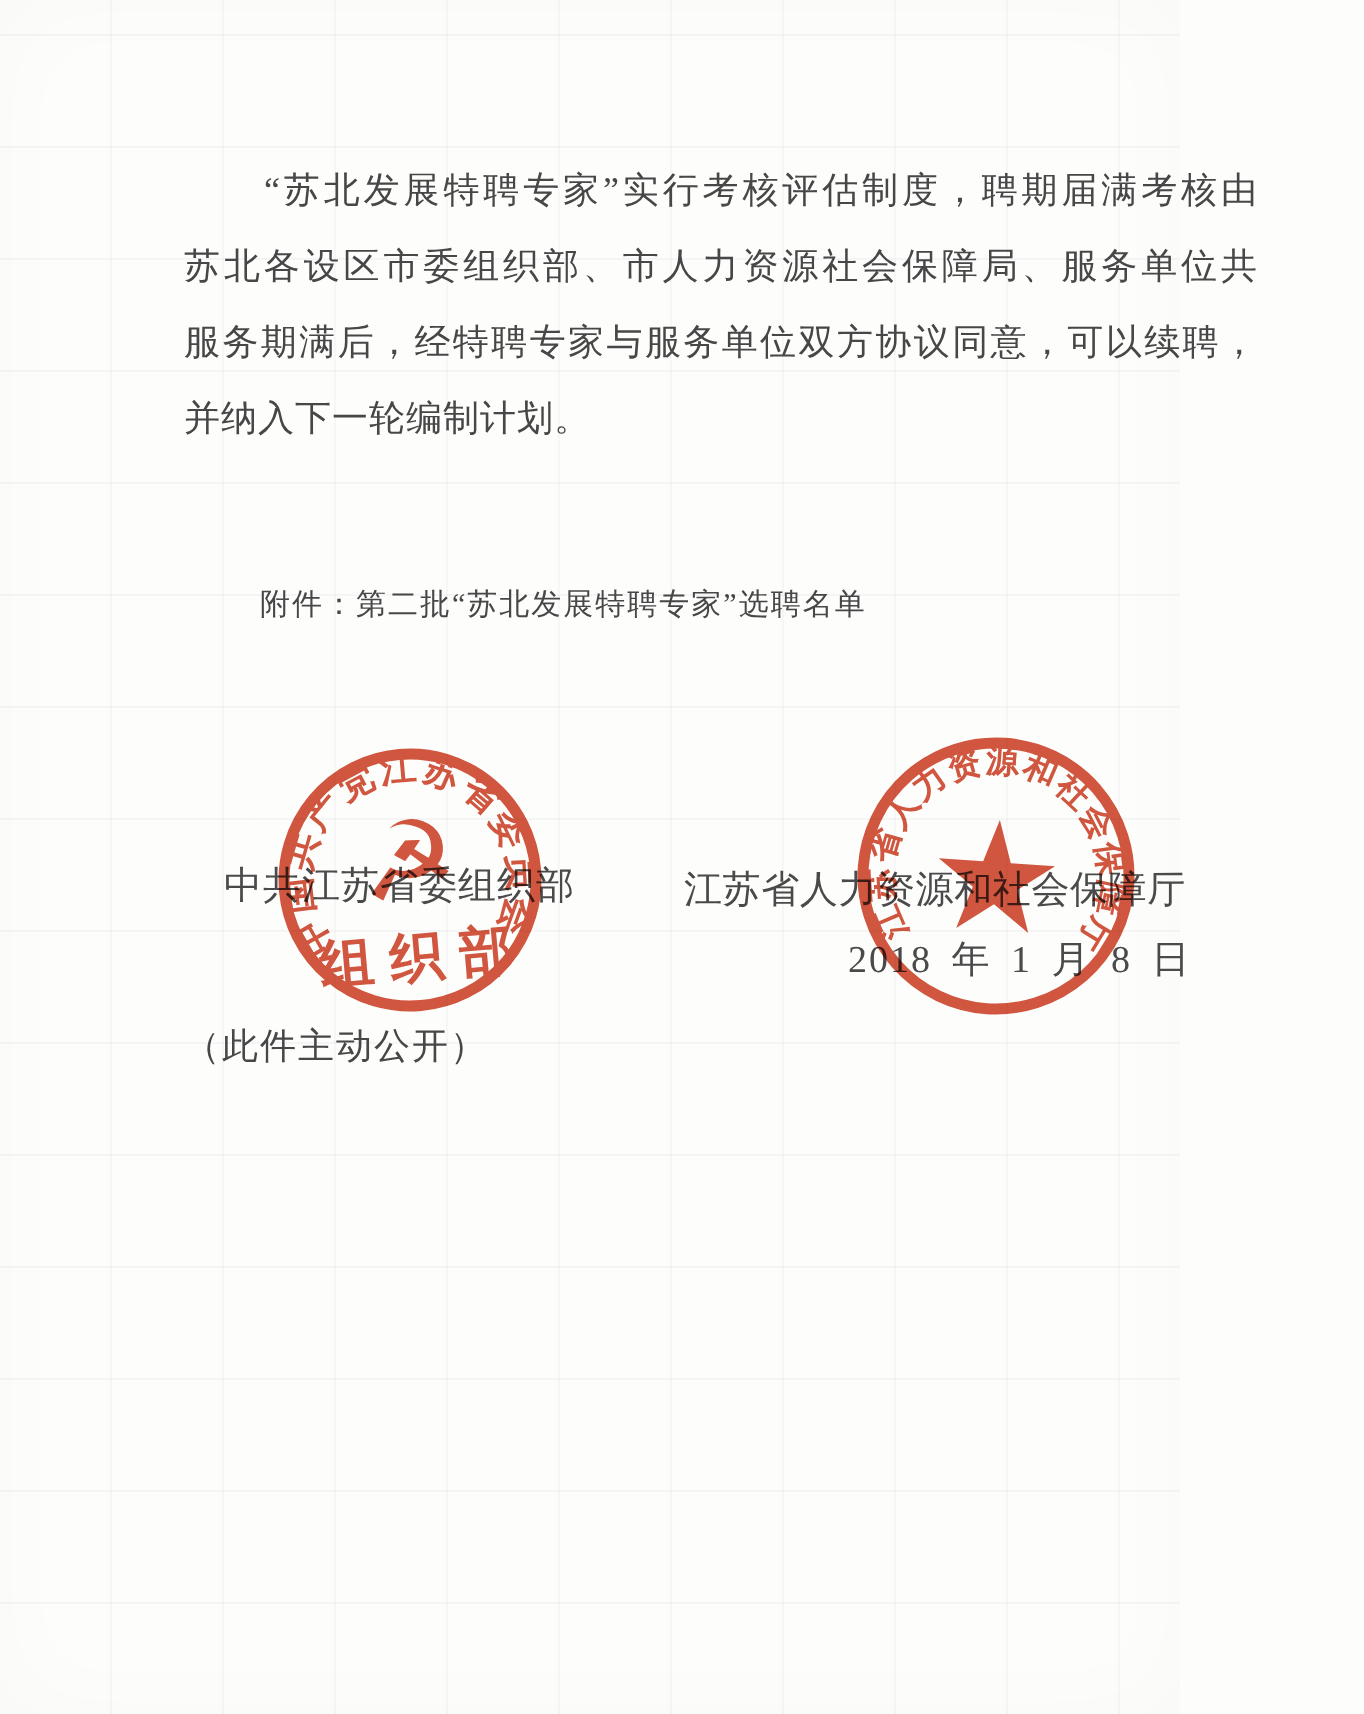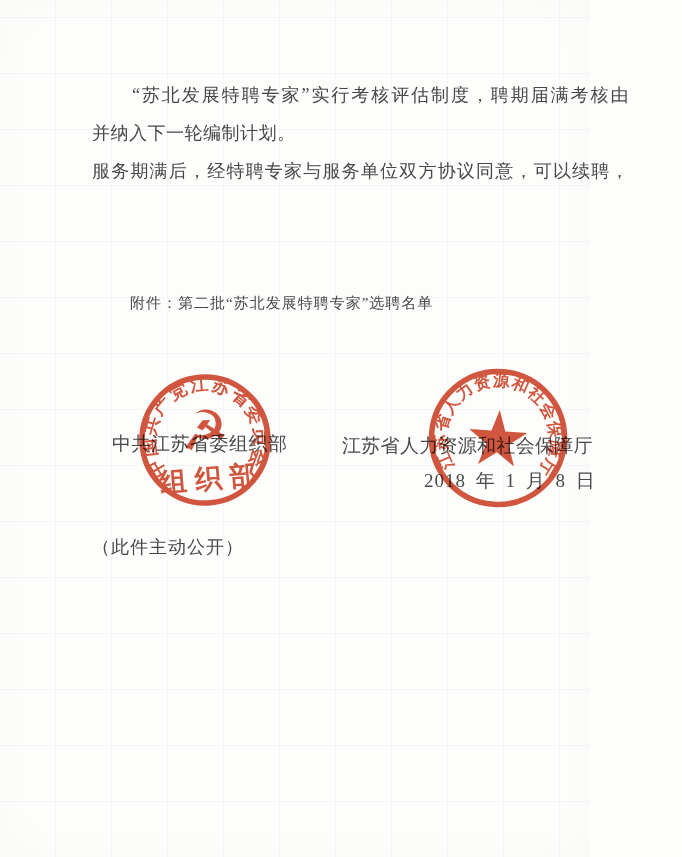--- a/index.html
+++ b/index.html
@@ -63,21 +63,21 @@
     line-height: 24px;
     white-space: nowrap;
     z-index: 1;
   }
   .sig-left-org  { left: 112px; top: 432px; letter-spacing: 0.5px; }
   .sig-right-org { left: 342px; top: 434px; letter-spacing: 0.3px; }
   .sig-date      { left: 424px; top: 469px; word-spacing: 4px; letter-spacing: 1px; }
   .disclosure {
     position: absolute;
     left: 92px;
-    top: 534px;
+    top: 510px;
     font-size: 18px;
     line-height: 26px;
     color: #474747;
     letter-spacing: 1px;
   }
   .seal {
     position: absolute;
     z-index: 2;
     mix-blend-mode: multiply;
     opacity: 0.93;
@@ -94,22 +94,23 @@
   .seal .emblem-glyph { font-size: 54px; font-weight: normal; }
   .seal .star-glyph   { font-size: 76px; font-weight: normal; }
 </style>
 </head>
 <body>
 
 <div class="page">
 
   <div class="body-text">
     <div class="line justify indent">“苏北发展特聘专家”实行考核评估制度，聘期届满考核由</div>
+    <div class="line justify">苏北各设区市委组织部、市人力资源社会保障局、服务单位共</div>
+    <div class="line justify">服务期满后，经特聘专家与服务单位双方协议同意，可以续聘，</div>
     <div class="line">并纳入下一轮编制计划。</div>
-    <div class="line justify">服务期满后，经特聘专家与服务单位双方协议同意，可以续聘，</div>
   </div>
 
   <div class="attachment">附件：第二批“苏北发展特聘专家”选聘名单</div>
 
   <div class="sig sig-left-org">中共江苏省委组织部</div>
   <div class="sig sig-right-org">江苏省人力资源和社会保障厅</div>
   <div class="sig sig-date">2018 年 1 月 8 日</div>
 
   <div class="disclosure">（此件主动公开）</div>
 

